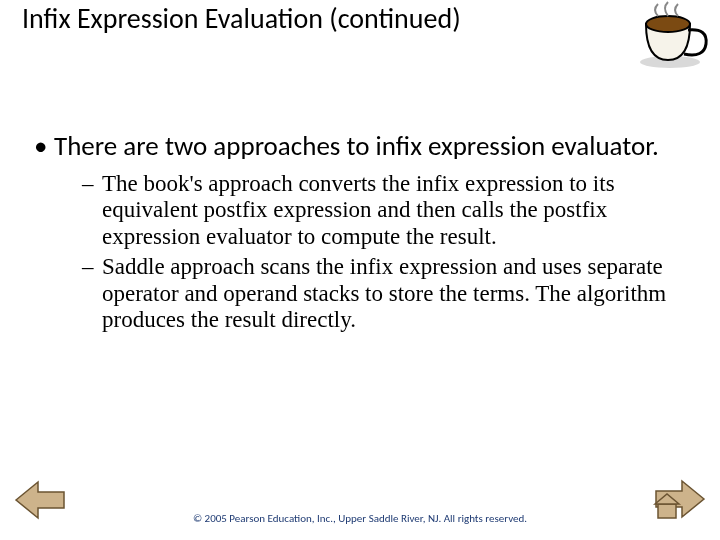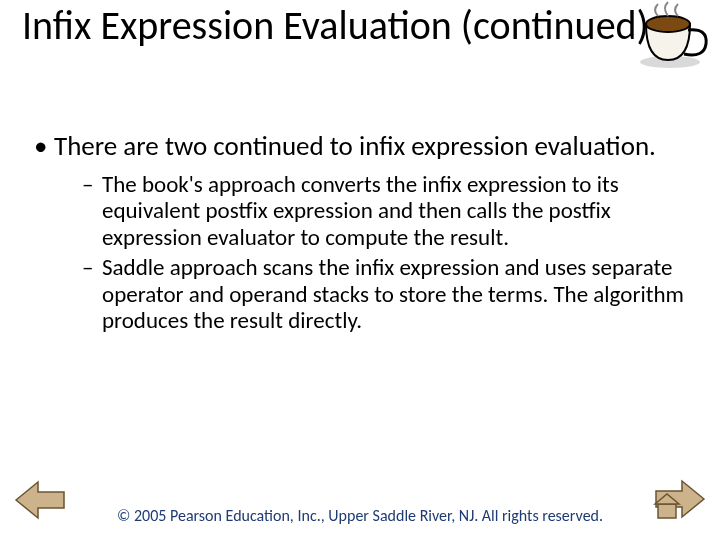--- a/index.html
+++ b/index.html
@@ -17,21 +17,21 @@
     width: 720px;
     height: 540px;
     position: relative;
     box-sizing: border-box;
   }
   .title {
     position: absolute;
     top: 4px;
     left: 22px;
     right: 22px;
-    font-size: 40px;
+    font-size: 28px;
     font-weight: 400;
     line-height: 1.1;
   }
   .coffee {
     position: absolute;
     top: 0px;
     right: 10px;
   }
   .body {
     position: absolute;
@@ -47,41 +47,42 @@
     position: relative;
   }
   .bullet1::before {
     content: "•";
     position: absolute;
     left: 0;
     top: 0;
   }
   .sub {
     padding-left: 48px;
+    font-family: Liberation Serif, serif;
   }
   .bullet2 {
     font-size: 23px;
     line-height: 1.15;
     margin: 0 0 4px 0;
     padding-left: 20px;
     position: relative;
   }
   .bullet2::before {
     content: "–";
     position: absolute;
     left: 0;
     top: 0;
   }
   .copyright {
     position: absolute;
     bottom: 14px;
     left: 0;
     right: 0;
     text-align: center;
-    font-size: 16px;
+    font-size: 11px;
     color: #1f3b73;
     line-height: 1.25;
   }
   .nav-left {
     position: absolute;
     bottom: 14px;
     left: 14px;
     cursor: pointer;
   }
   .nav-right {
@@ -102,21 +103,21 @@
     <svg width="82" height="72" viewBox="0 0 82 72">
       <ellipse cx="42" cy="62" rx="30" ry="6" fill="#d9d9d9"></ellipse>
       <path d="M18 24 Q18 60 40 60 Q62 60 62 24 Z" fill="#f6f3ea" stroke="#000" stroke-width="2"></path>
       <ellipse cx="40" cy="24" rx="22" ry="8" fill="#7b4a12" stroke="#000" stroke-width="2"></ellipse>
       <path d="M60 30 Q80 28 78 44 Q76 58 56 54" fill="none" stroke="#000" stroke-width="3"></path>
       <path d="M30 4 Q24 10 30 16 M40 2 Q34 8 40 16 M50 4 Q44 10 50 16" fill="none" stroke="#888" stroke-width="2"></path>
     </svg>
   </div>
 
   <div class="body">
-    <p class="bullet1">There are two continued to infix expression evaluation.</p>
+    <p class="bullet1">There are two approaches to infix expression evaluator.</p>
     <div class="sub">
       <p class="bullet2">The book's approach converts the infix expression to its equivalent postfix expression and then calls the postfix expression evaluator to compute the result.</p>
       <p class="bullet2">Saddle approach scans the infix expression and uses separate operator and operand stacks to store the terms. The algorithm produces the result directly.</p>
     </div>
   </div>
 
   <div class="copyright">© 2005 Pearson Education, Inc., Upper Saddle River, NJ.  All rights reserved.</div>
 
   <div class="nav-left">
     <svg width="52" height="44" viewBox="0 0 52 44">

